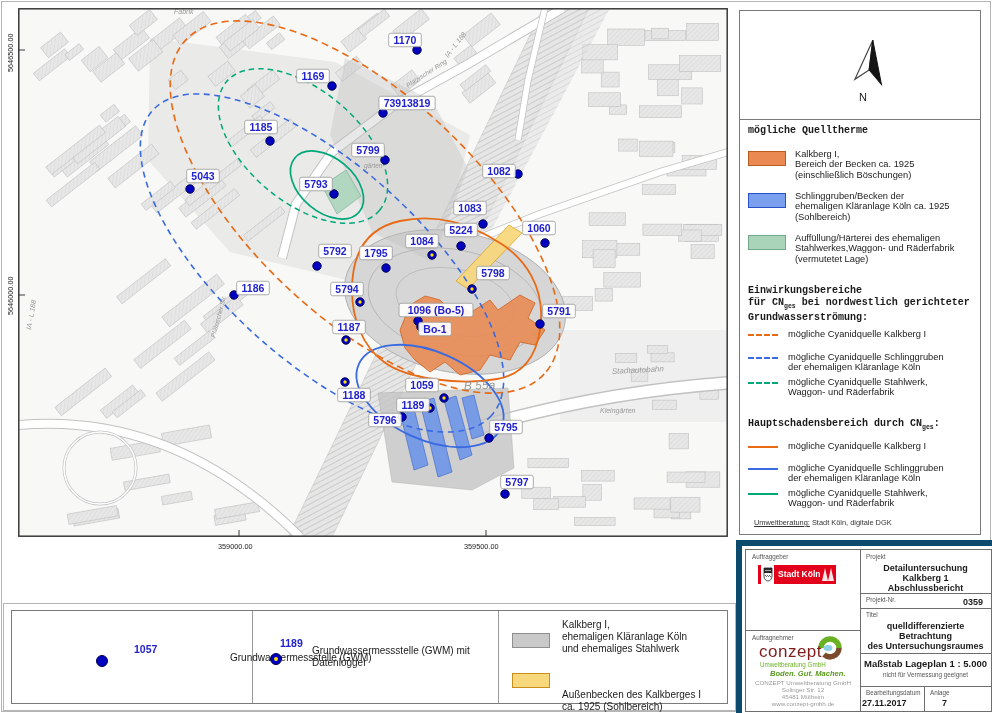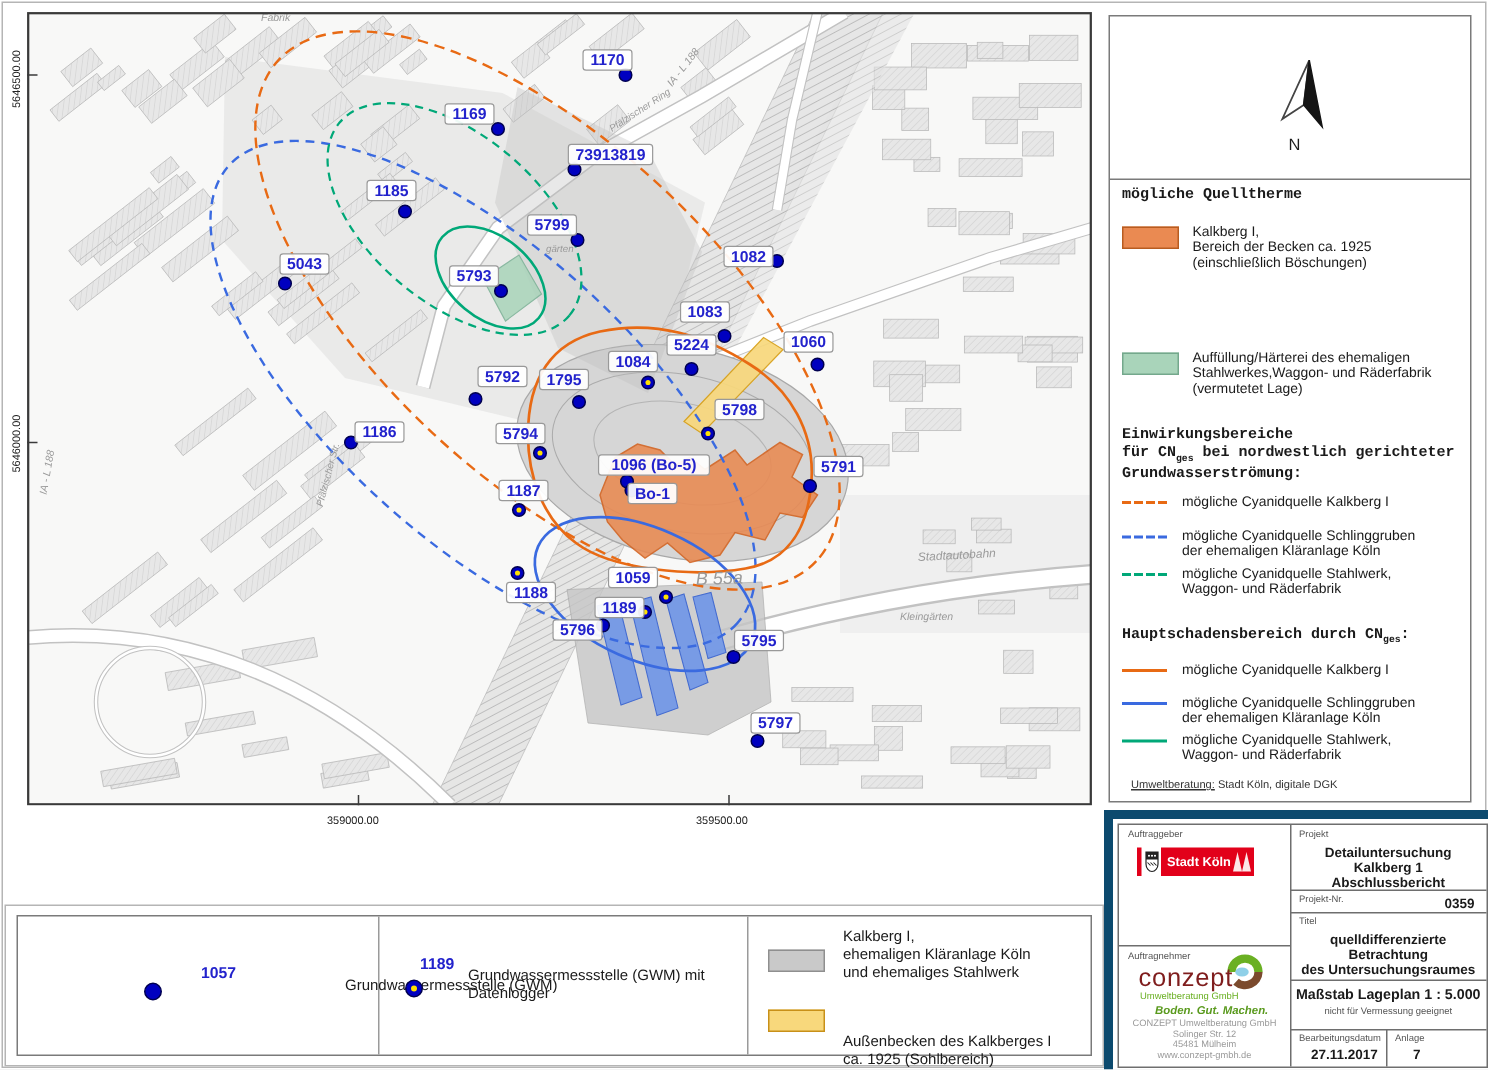--- a/index.html
+++ b/index.html
@@ -434,20 +434,28 @@
     <div class="lg-head" style="top:114px;">mögliche Quelltherme</div>
 
     <div class="src-row" style="top:138px;">
       <div class="sw sw-orange"></div>
       <div class="lg-txt">
         <div>Kalkberg I,</div>
         <div>Bereich der Becken ca. 1925</div>
         <div>(einschließlich Böschungen)</div>
       </div>
     </div>
+    <div class="src-row" style="top:180px;">
+      <div class="sw sw-blue"></div>
+      <div class="lg-txt">
+        <div>Schlinggruben/Becken der</div>
+        <div>ehemaligen Kläranlage Köln ca. 1925</div>
+        <div>(Sohlbereich)</div>
+      </div>
+    </div>
     <div class="src-row" style="top:222px;">
       <div class="sw sw-green"></div>
       <div class="lg-txt">
         <div>Auffüllung/Härterei des ehemaligen</div>
         <div>Stahlwerkes,Waggon- und Räderfabrik</div>
         <div>(vermutetet Lage)</div>
       </div>
     </div>
 
     <div class="lg-head" style="top:274px;">
@@ -591,18 +599,18 @@
       <div class="tb-b center abs" style="left:114px;top:71px;width:131px;">
         <div>quelldifferenzierte Betrachtung</div>
         <div>des Untersuchungsraumes</div>
       </div>
       <div class="hline" style="left:114px;top:103px;width:131px;"></div>
       <div class="tb-b center abs" style="left:114px;top:109px;width:131px;font-size:9.5px;">Maßstab Lageplan 1 : 5.000</div>
       <div class="center abs" style="left:114px;top:121px;width:131px;font-size:6.3px;color:#555;">nicht für Vermessung geeignet</div>
       <div class="hline" style="left:114px;top:136px;width:131px;"></div>
       <div class="vline" style="left:178px;top:136px;height:25px;"></div>
       <div class="tb-label" style="left:120px;top:139px;">Bearbeitungsdatum</div>
-      <div class="tb-b abs" style="left:128px;top:148px;text-align:right;">27.11.2017</div>
+      <div class="tb-b abs" style="left:116px;top:148px;text-align:right;">27.11.2017</div>
       <div class="tb-label" style="left:184px;top:139px;">Anlage</div>
       <div class="tb-b abs" style="left:196px;top:148px;">7</div>
     </div>
   </div>
 </div>
 
 </body></html>

